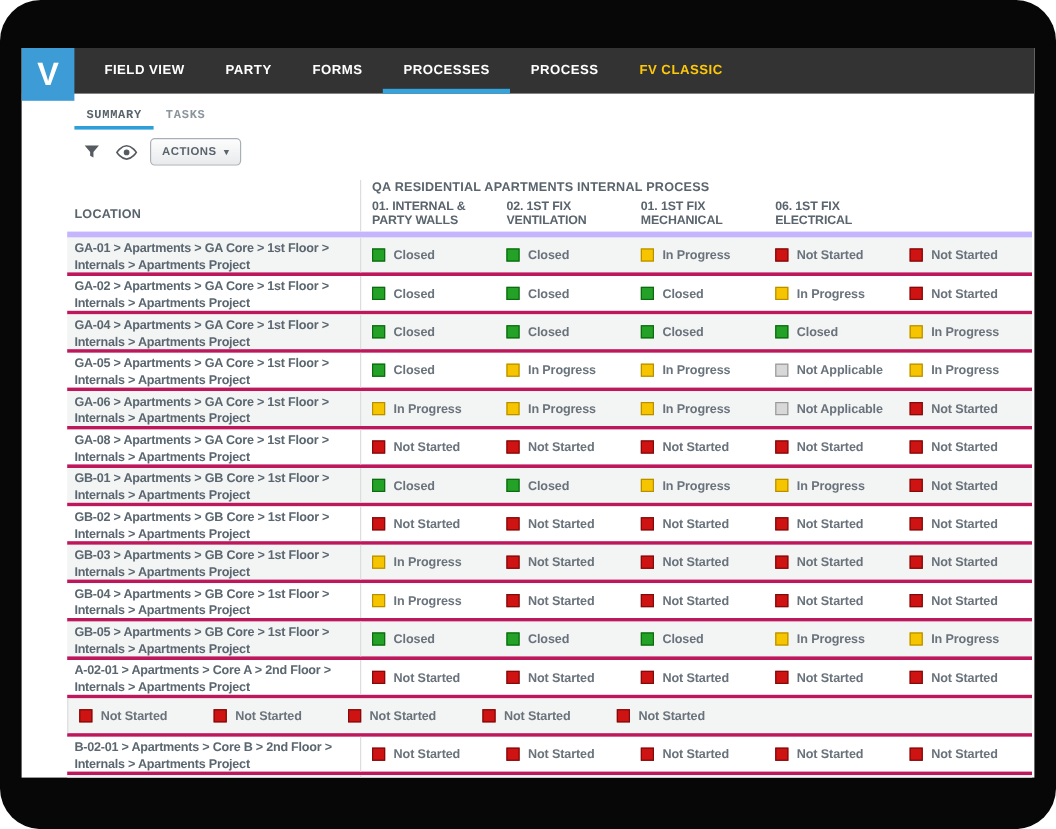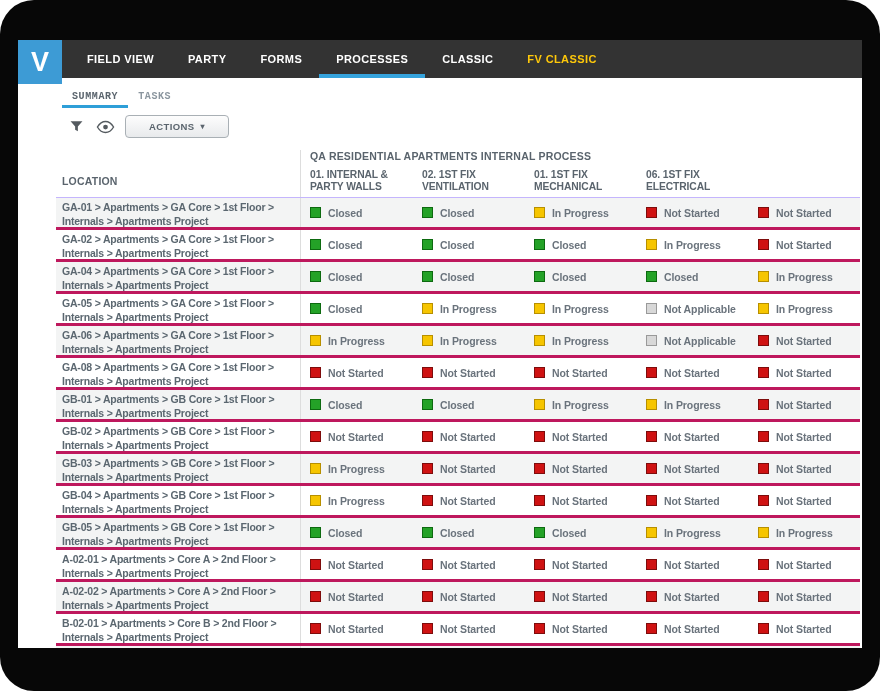--- a/index.html
+++ b/index.html
@@ -24,57 +24,57 @@
   .subtab{position:relative;padding:4px 10px 9px;font-size:10px;font-weight:700;color:#8a959e;
           letter-spacing:.6px;cursor:pointer;}
   .subtab.active{color:#5a646d;}
   .subtab.active::after{content:"";position:absolute;left:0;right:0;bottom:0;height:3px;background:#2e9fd8;}
 
   
   .toolbar{display:flex;align-items:center;margin:5px 0 0 47px;height:27px;}
   .icon-btn{width:22px;height:22px;display:flex;align-items:center;justify-content:center;margin-right:7px;cursor:pointer;}
   .icon-btn svg{display:block;}
   .actions-btn{display:flex;align-items:center;margin-left:2px;border:1px solid #a9b0b5;border-radius:4px;
-               background:linear-gradient(#fdfdfd,#e8eaec);padding:5px 23px;font-size:9.5px;font-weight:700;
+               background:linear-gradient(#fdfdfd,#e8eaec);padding:5px 9px;font-size:9.5px;font-weight:700;
                color:#5a646d;letter-spacing:.4px;cursor:pointer;}
   .actions-btn .caret{margin-left:6px;font-size:8px;color:#5a646d;}
 
   
   .ptable{margin:2px 0 0 38px;width:804px;font-size:10.5px;color:#5b6770;font-weight:bold;}
   .t-row{display:flex;}
   .cell-loc{width:244px;flex:0 0 244px;padding:3px 10px 0 6px;line-height:13.5px;letter-spacing:-.2px;}
   .srow{display:flex;flex:0 0 560px;width:560px;border-left:1px solid #dddddd;}
   .cell-status{width:112px;flex:0 0 112px;display:flex;align-items:center;padding-left:9px;
                color:#6a737c;letter-spacing:-.1px;white-space:nowrap;overflow:hidden;}
   .swatch{width:11px;height:11px;border:1px solid;margin-right:7px;flex:0 0 11px;}
 
   .t-grouprow{height:22px;align-items:flex-end;}
   .t-grouphead{flex:1;display:flex;align-items:flex-end;border-left:1px solid #dddddd;padding:0 0 2px 9px;
                font-size:10.5px;color:#5a646d;letter-spacing:.2px;white-space:nowrap;}
-  .t-headrow{height:34px;border-bottom:1px solid #c4b5fd;}
+  .t-headrow{height:34px;border-bottom:5px solid #c4b5fd;}
   .t-headrow .cell-loc{display:flex;align-items:center;font-size:10.5px;color:#5a646d;letter-spacing:.2px;}
   .col-head{width:112px;flex:0 0 112px;display:flex;align-items:center;padding:2px 4px 2px 9px;
             font-size:10.3px;line-height:12px;color:#5a646d;letter-spacing:-.1px;}
   .t-body .t-row{height:32px;border-bottom:3px solid #be185d;background:#ffffff;}
   .t-body .t-row.stripe{background:#f3f4f4;}
 </style>
 </head>
 <body>
 
 <div class="device">
   <div class="screen">
 
     <div class="navbar">
       <div class="logo">V</div>
       <nav class="tabs">
           <div class="tab">FIELD VIEW</div>
           <div class="tab">PARTY</div>
           <div class="tab">FORMS</div>
           <div class="tab active">PROCESSES</div>
-          <div class="tab">CLASSIC</div>
+          <div class="tab">PROCESS</div>
           <div class="tab highlight">FV CLASSIC</div>
         </nav>
     </div>
 
     <div class="subtabs">
         <div class="subtab active">SUMMARY</div>
         <div class="subtab">TASKS</div>
       </div>
 
     <div class="toolbar">
@@ -408,21 +408,20 @@
                 <span class="swatch" style="background: rgb(207, 18, 18); border-color: rgb(126, 12, 12);"></span>
                 <span>Not Started</span>
               </div>
               <div class="cell-status">
                 <span class="swatch" style="background: rgb(207, 18, 18); border-color: rgb(126, 12, 12);"></span>
                 <span>Not Started</span>
               </div>
             </div>
           </div>
           <div class="t-row stripe">
-            <div class="cell-loc">A-02-02 &gt; Apartments &gt; Core A &gt; 2nd Floor &gt; Internals &gt; Apartments Project</div>
             <div class="srow">
               <div class="cell-status">
                 <span class="swatch" style="background: rgb(207, 18, 18); border-color: rgb(126, 12, 12);"></span>
                 <span>Not Started</span>
               </div>
               <div class="cell-status">
                 <span class="swatch" style="background: rgb(207, 18, 18); border-color: rgb(126, 12, 12);"></span>
                 <span>Not Started</span>
               </div>
               <div class="cell-status">

